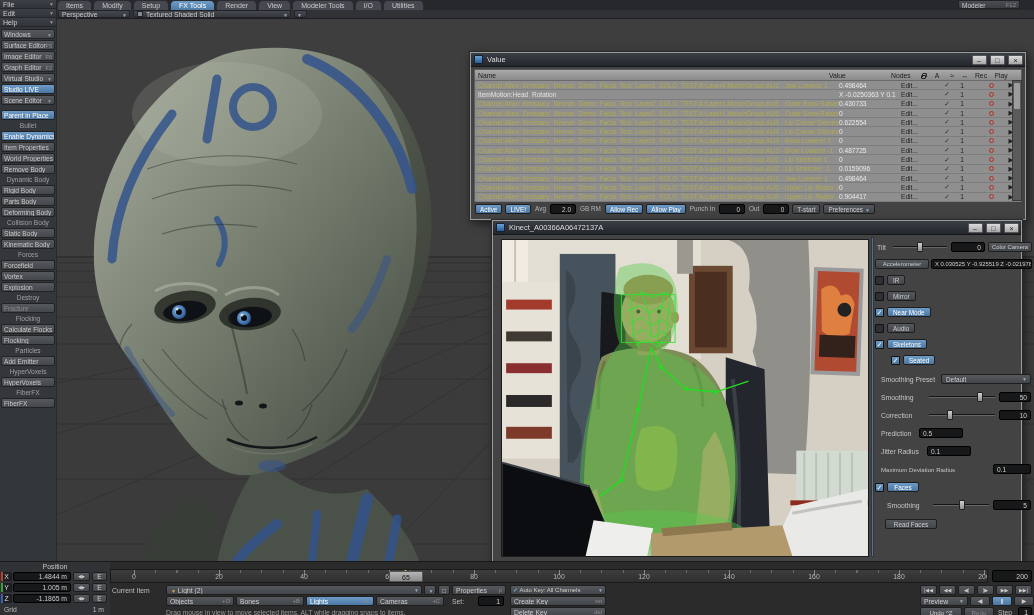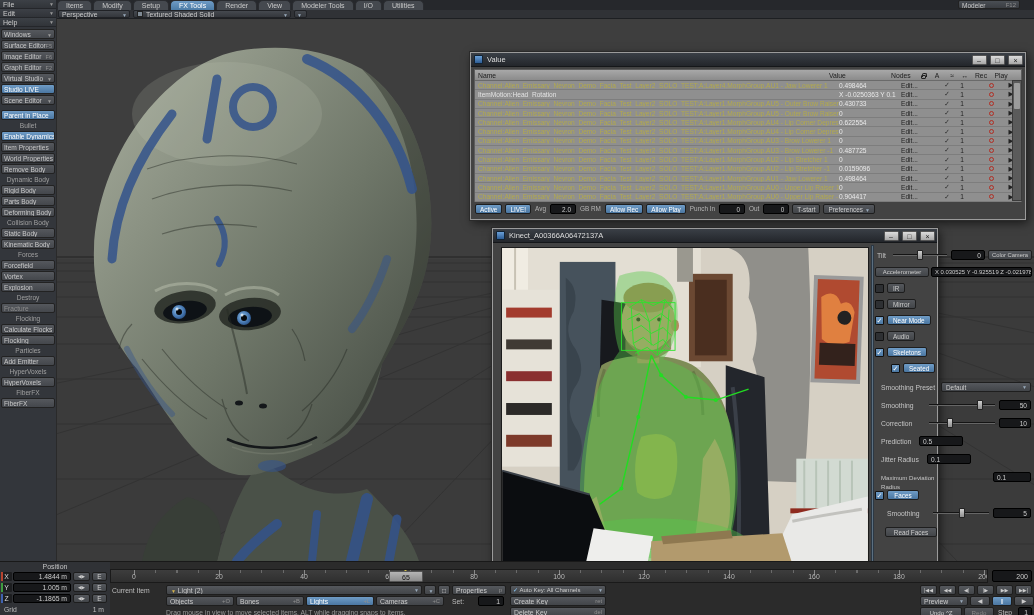--- a/index.html
+++ b/index.html
@@ -477,21 +477,21 @@
             <div class="c-play">▶</div>
           </div>
         </div>
     </div>
     <div id="studio-scroll">
         <div class="thumb"></div>
       </div>
     <div id="studio-footer"><span class="fi b on"><span>Active</span></span><span class="fi b on"><span>LIVE!</span></span><span class="fi lab"><span>Avg</span></span><span class="fi fld fieldy"><span>2.0</span></span><span class="fi lab"><span>GB RM</span></span><span class="fi b on"><span>Allow Rec</span></span><span class="fi b on"><span>Allow Play</span></span><span class="fi lab"><span>Punch In</span></span><span class="fi fld fieldy"><span>0</span></span><span class="fi lab"><span>Out</span></span><span class="fi fld fieldy"><span>0</span></span><span class="fi b"><span>T-start</span></span><span class="fi b"><span>Preferences</span><span class="dd5">▼</span></span></div>
   </div>
 
-  <div class="win" id="kinect-win" style="left:492px;top:228px;width:446px;height:342px">
+  <div class="win" id="kinect-win" style="left:492px;top:220px;width:530px;height:342px">
     <div class="titlebar">
       <span class="w-ic"></span>
       <span class="w-title">Kinect_A00366A06472137A</span>
       <span class="winbtns">
         <span class="winbtn">–</span>
         <span class="winbtn">□</span>
         <span class="winbtn">×</span>
       </span>
     </div>
 

